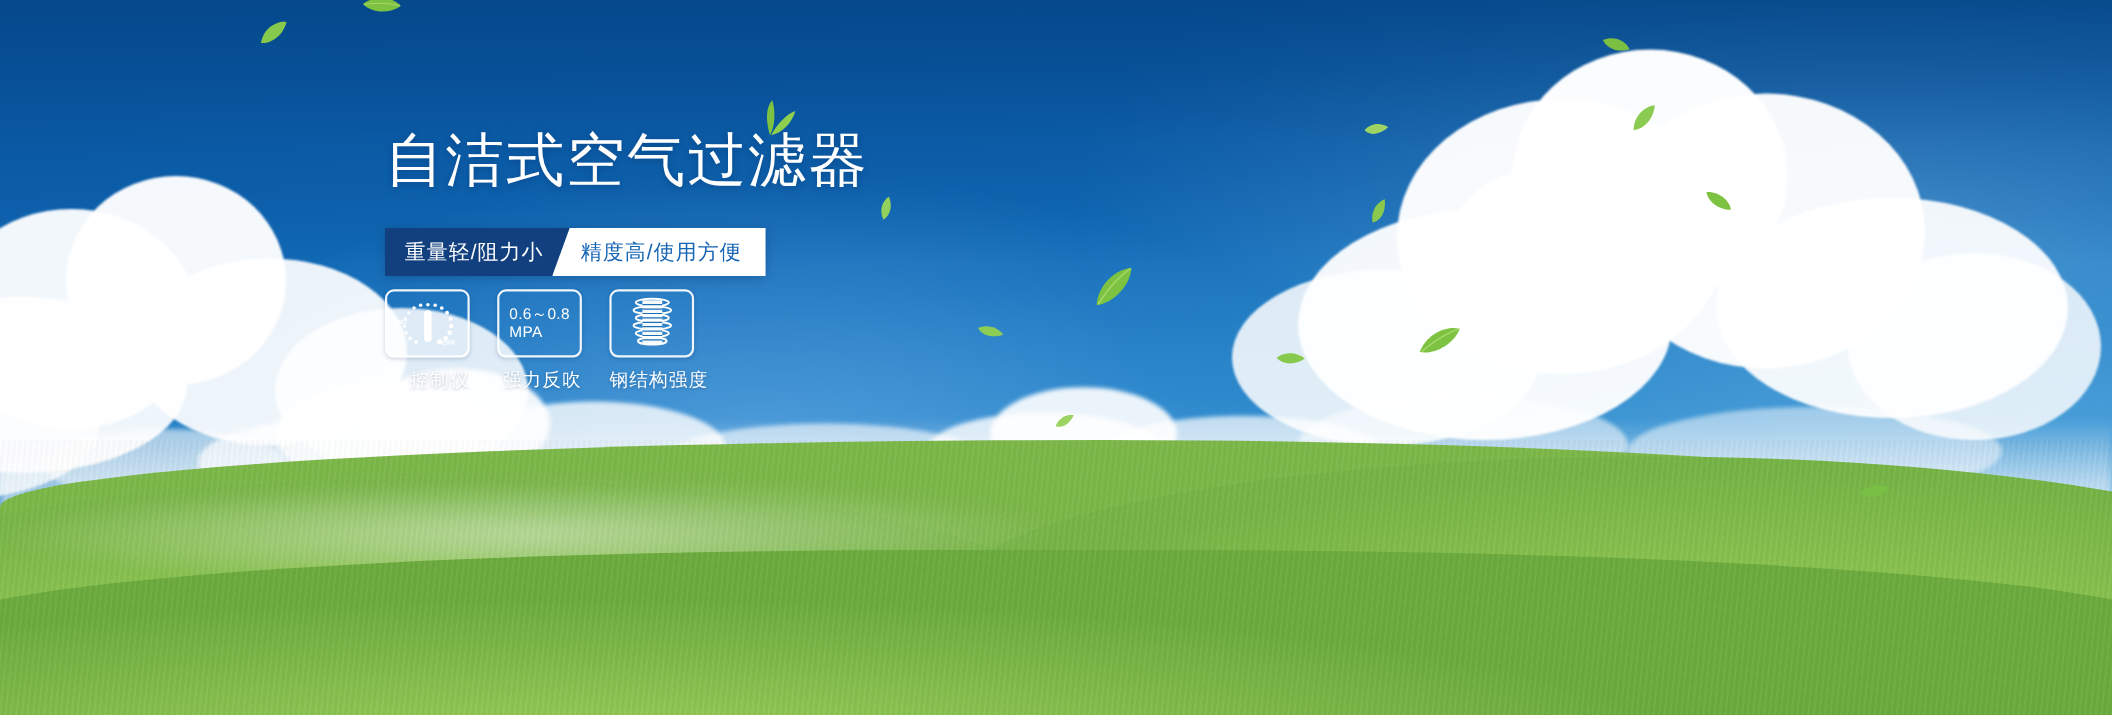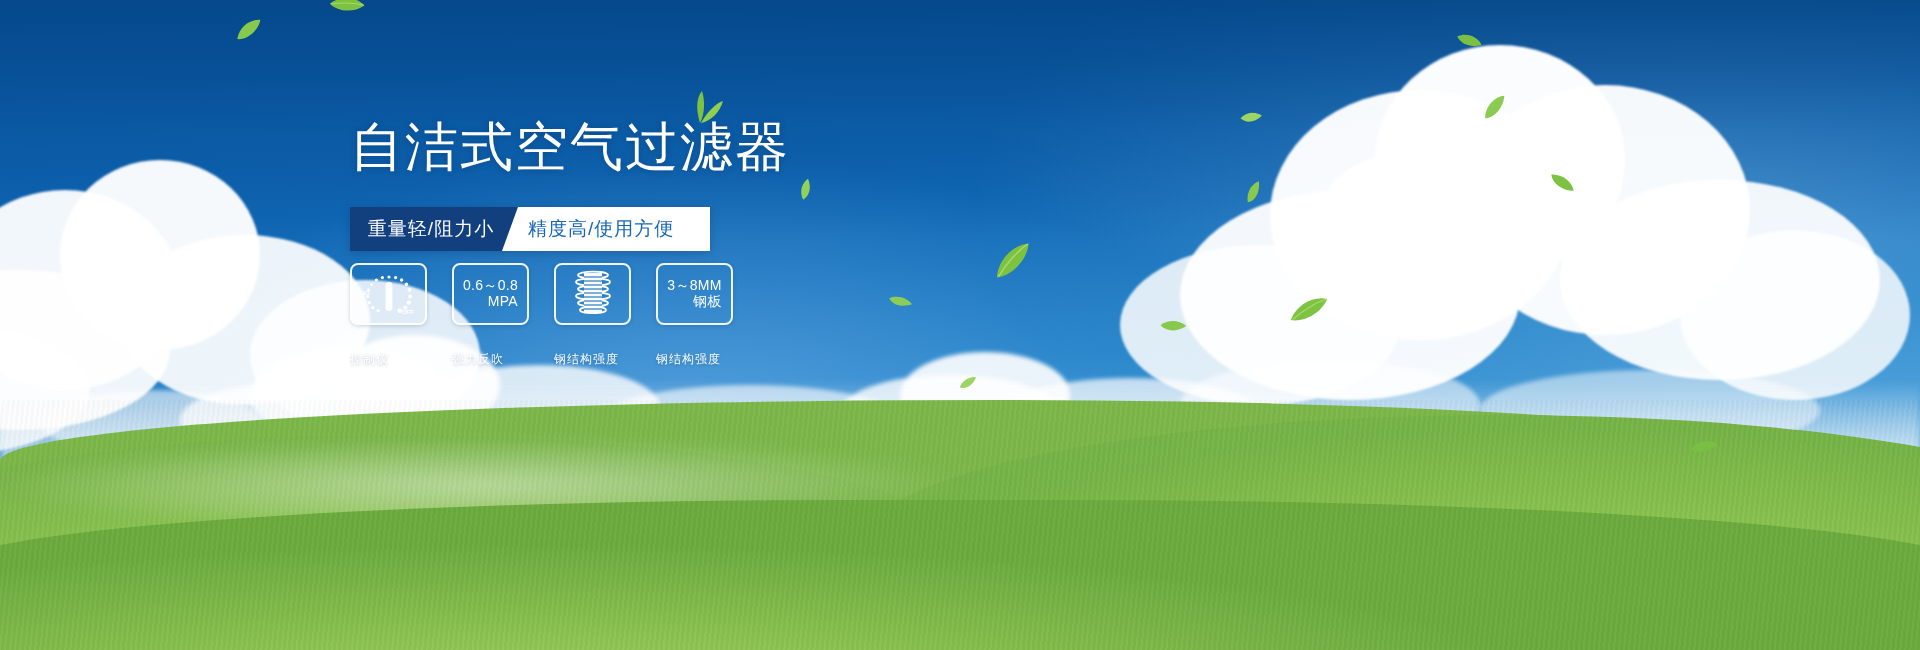--- a/index.html
+++ b/index.html
@@ -160,47 +160,47 @@
     white-space:nowrap;
   }
   .badge-dark {
     background:#12407f; color:#ffffff;
     padding:0 26px 0 20px;
     clip-path:polygon(0 0, 100% 0, calc(100% - 16px) 100%, 0 100%);
     width:168px;
   }
   .badge-light {
     background:#ffffff; color:#1565b5;
-    padding:0 36px 0 26px;
+    padding:0 22px 0 26px;
     margin-left:-16px;
     clip-path:polygon(16px 0, 100% 0, 100% 100%, 0 100%);
   }
 
   .features {
     position:absolute; left:350px; top:263px;
     display:flex; gap:25px;
   }
   .feature { width:77px; }
   .feature-box {
     width:77px; height:62px;
     border:2px solid rgba(255,255,255,0.92);
     border-radius:8px;
     display:flex; flex-direction:column;
     align-items:center; justify-content:center;
     color:#ffffff;
     box-shadow:0 1px 4px rgba(0,40,90,0.20);
   }
   .feature-text {
-    font-size:14px; line-height:1.12; text-align:right;
+    font-size:14px; line-height:1.12; text-align:left;
     letter-spacing:0.3px;
   }
   .feature-cap {
-    margin-top:26px;
-    text-align:left;
-    font-size:12px;
+    margin-top:9px;
+    text-align:right;
+    font-size:17px;
     color:#ffffff;
     letter-spacing:1px;
     white-space:nowrap;
     text-shadow:0 1px 3px rgba(0,40,90,0.3);
   }
   .air-label { font-size:11px; margin-top:-1px; letter-spacing:0.5px; }
 </style>
 </head>
 <body>
 
@@ -404,26 +404,17 @@
               <line x1="14" y1="27" x2="32" y2="27"></line>
               <line x1="14" y1="31" x2="32" y2="31"></line>
               <line x1="14" y1="35" x2="32" y2="35"></line>
               <line x1="14" y1="39" x2="32" y2="39"></line>
             </g>
           </svg>
         </div>
         <div class="feature-cap">钢结构强度</div>
       </div>
 
-      <div class="feature">
-        <div class="feature-box">
-          <div class="feature-text">
-            <div>3～8MM</div>
-            <div>钢板</div>
-          </div>
-        </div>
-        <div class="feature-cap">钢结构强度</div>
-      </div>
 
 
     </div>
   </div>
 </div>
 
 </body></html>

